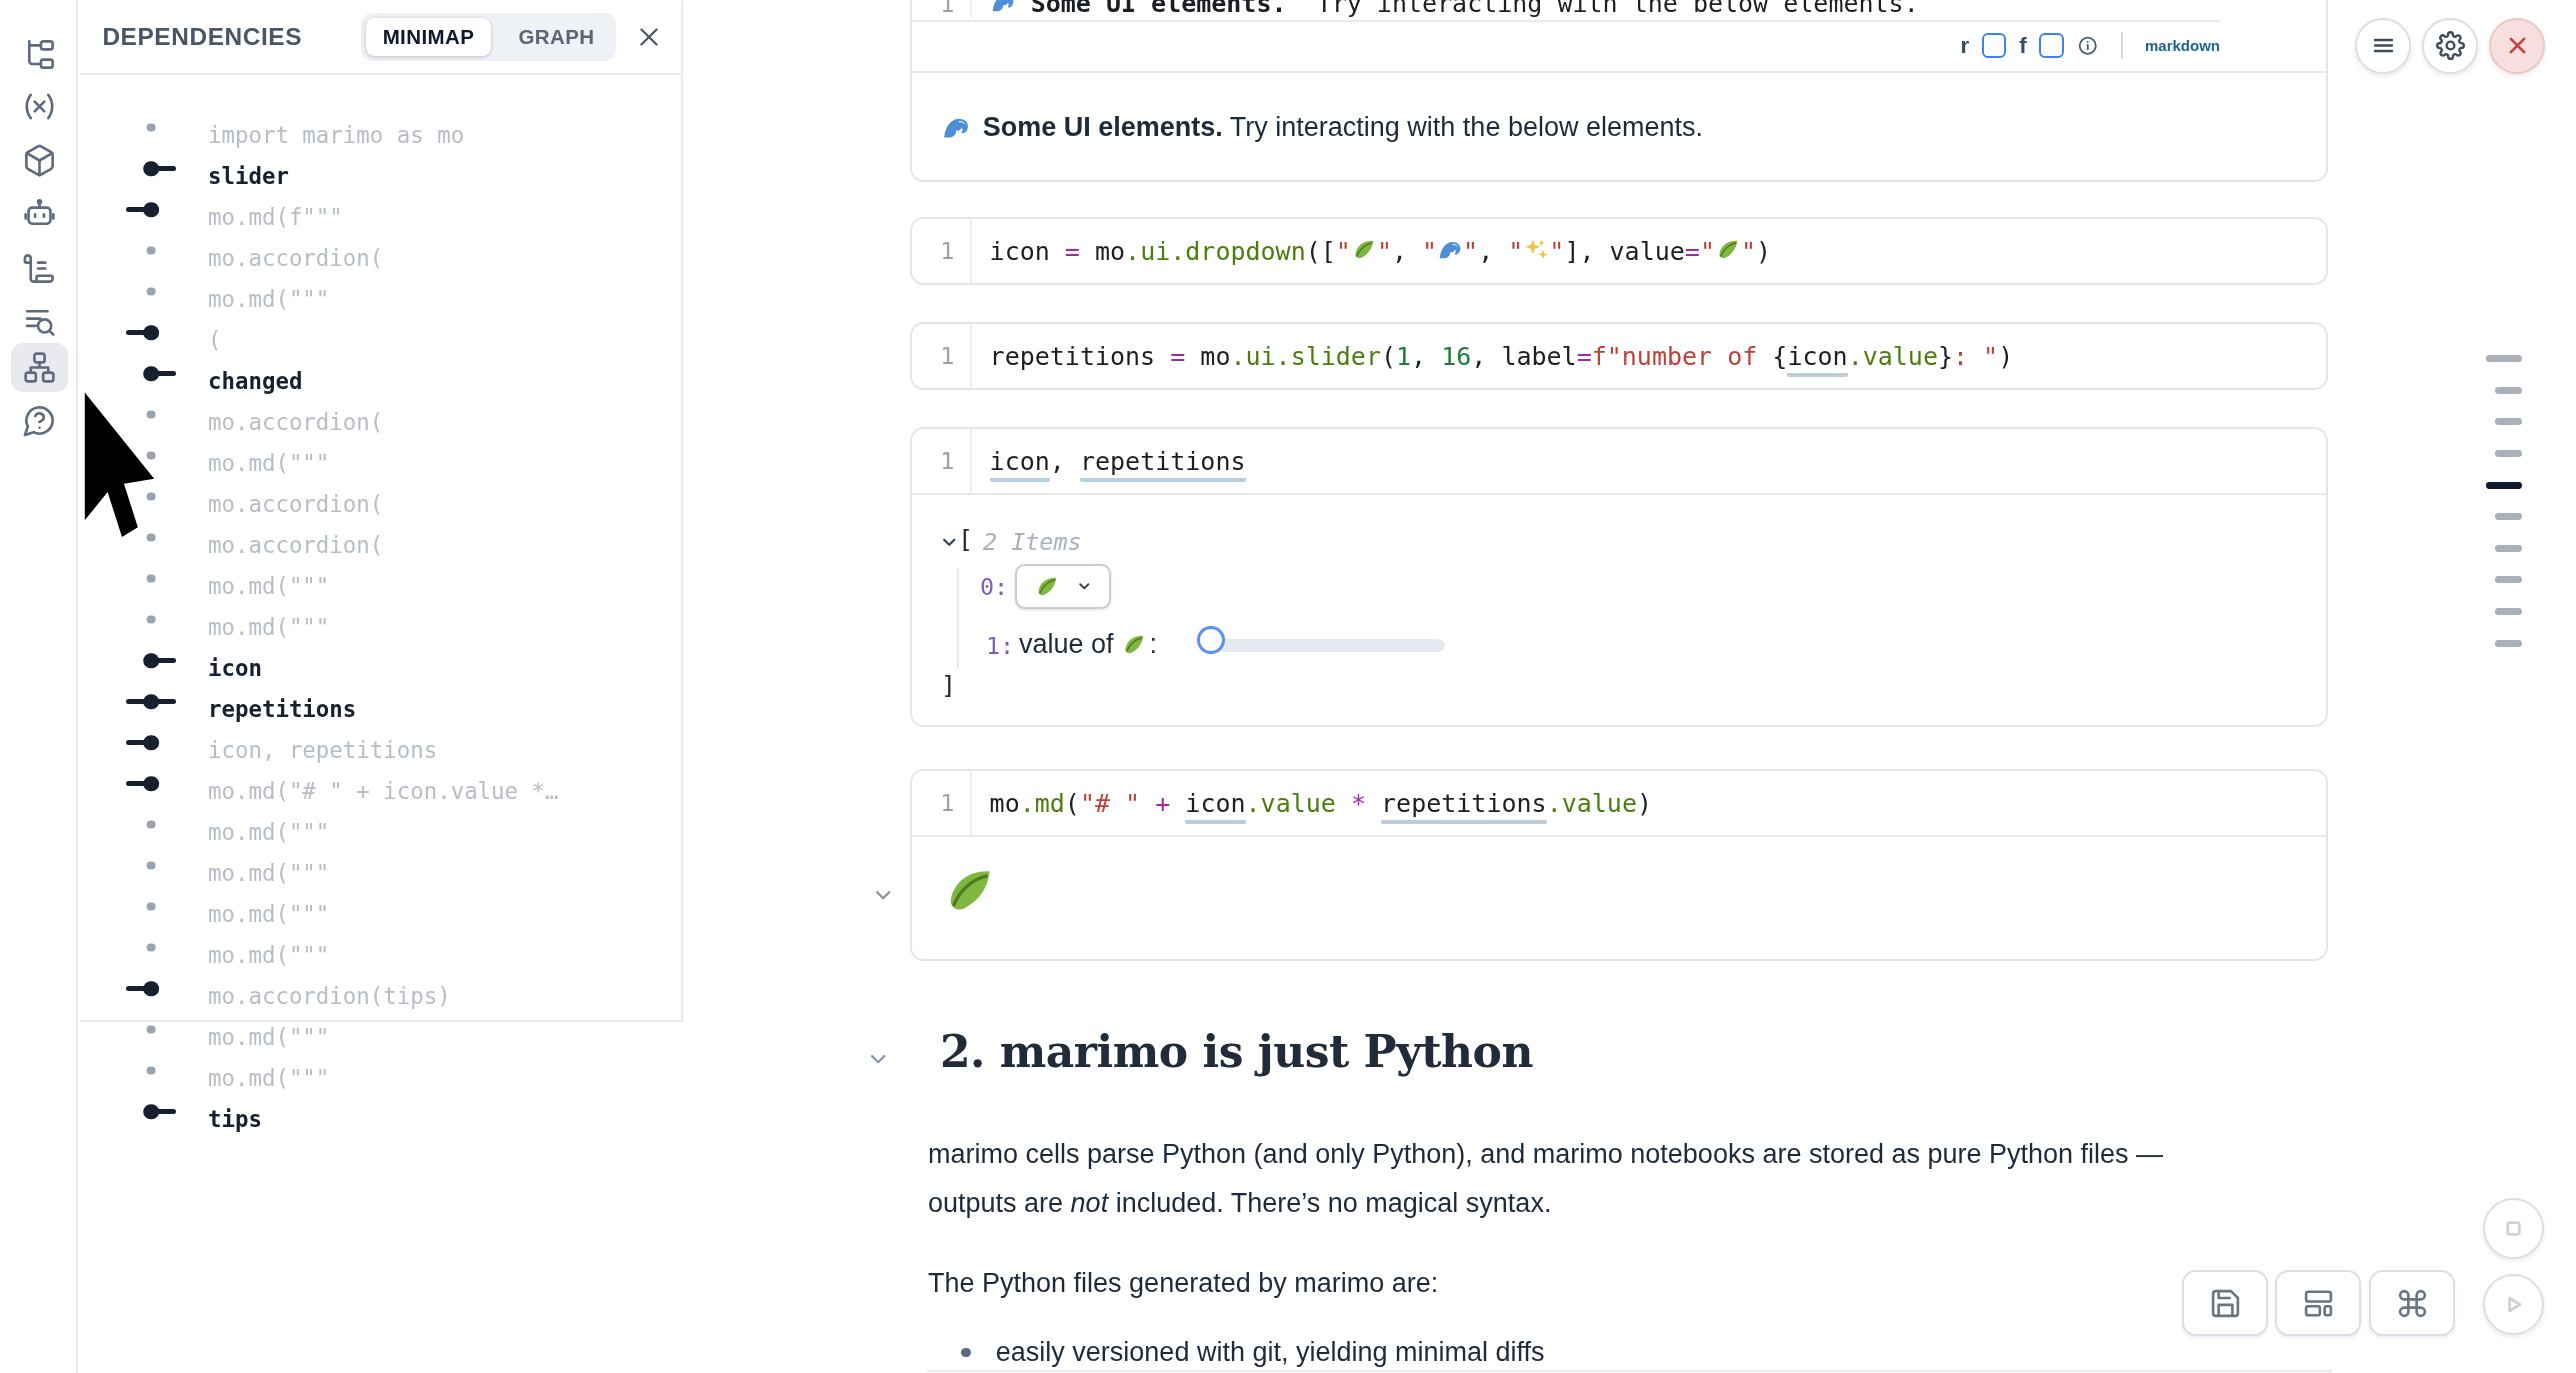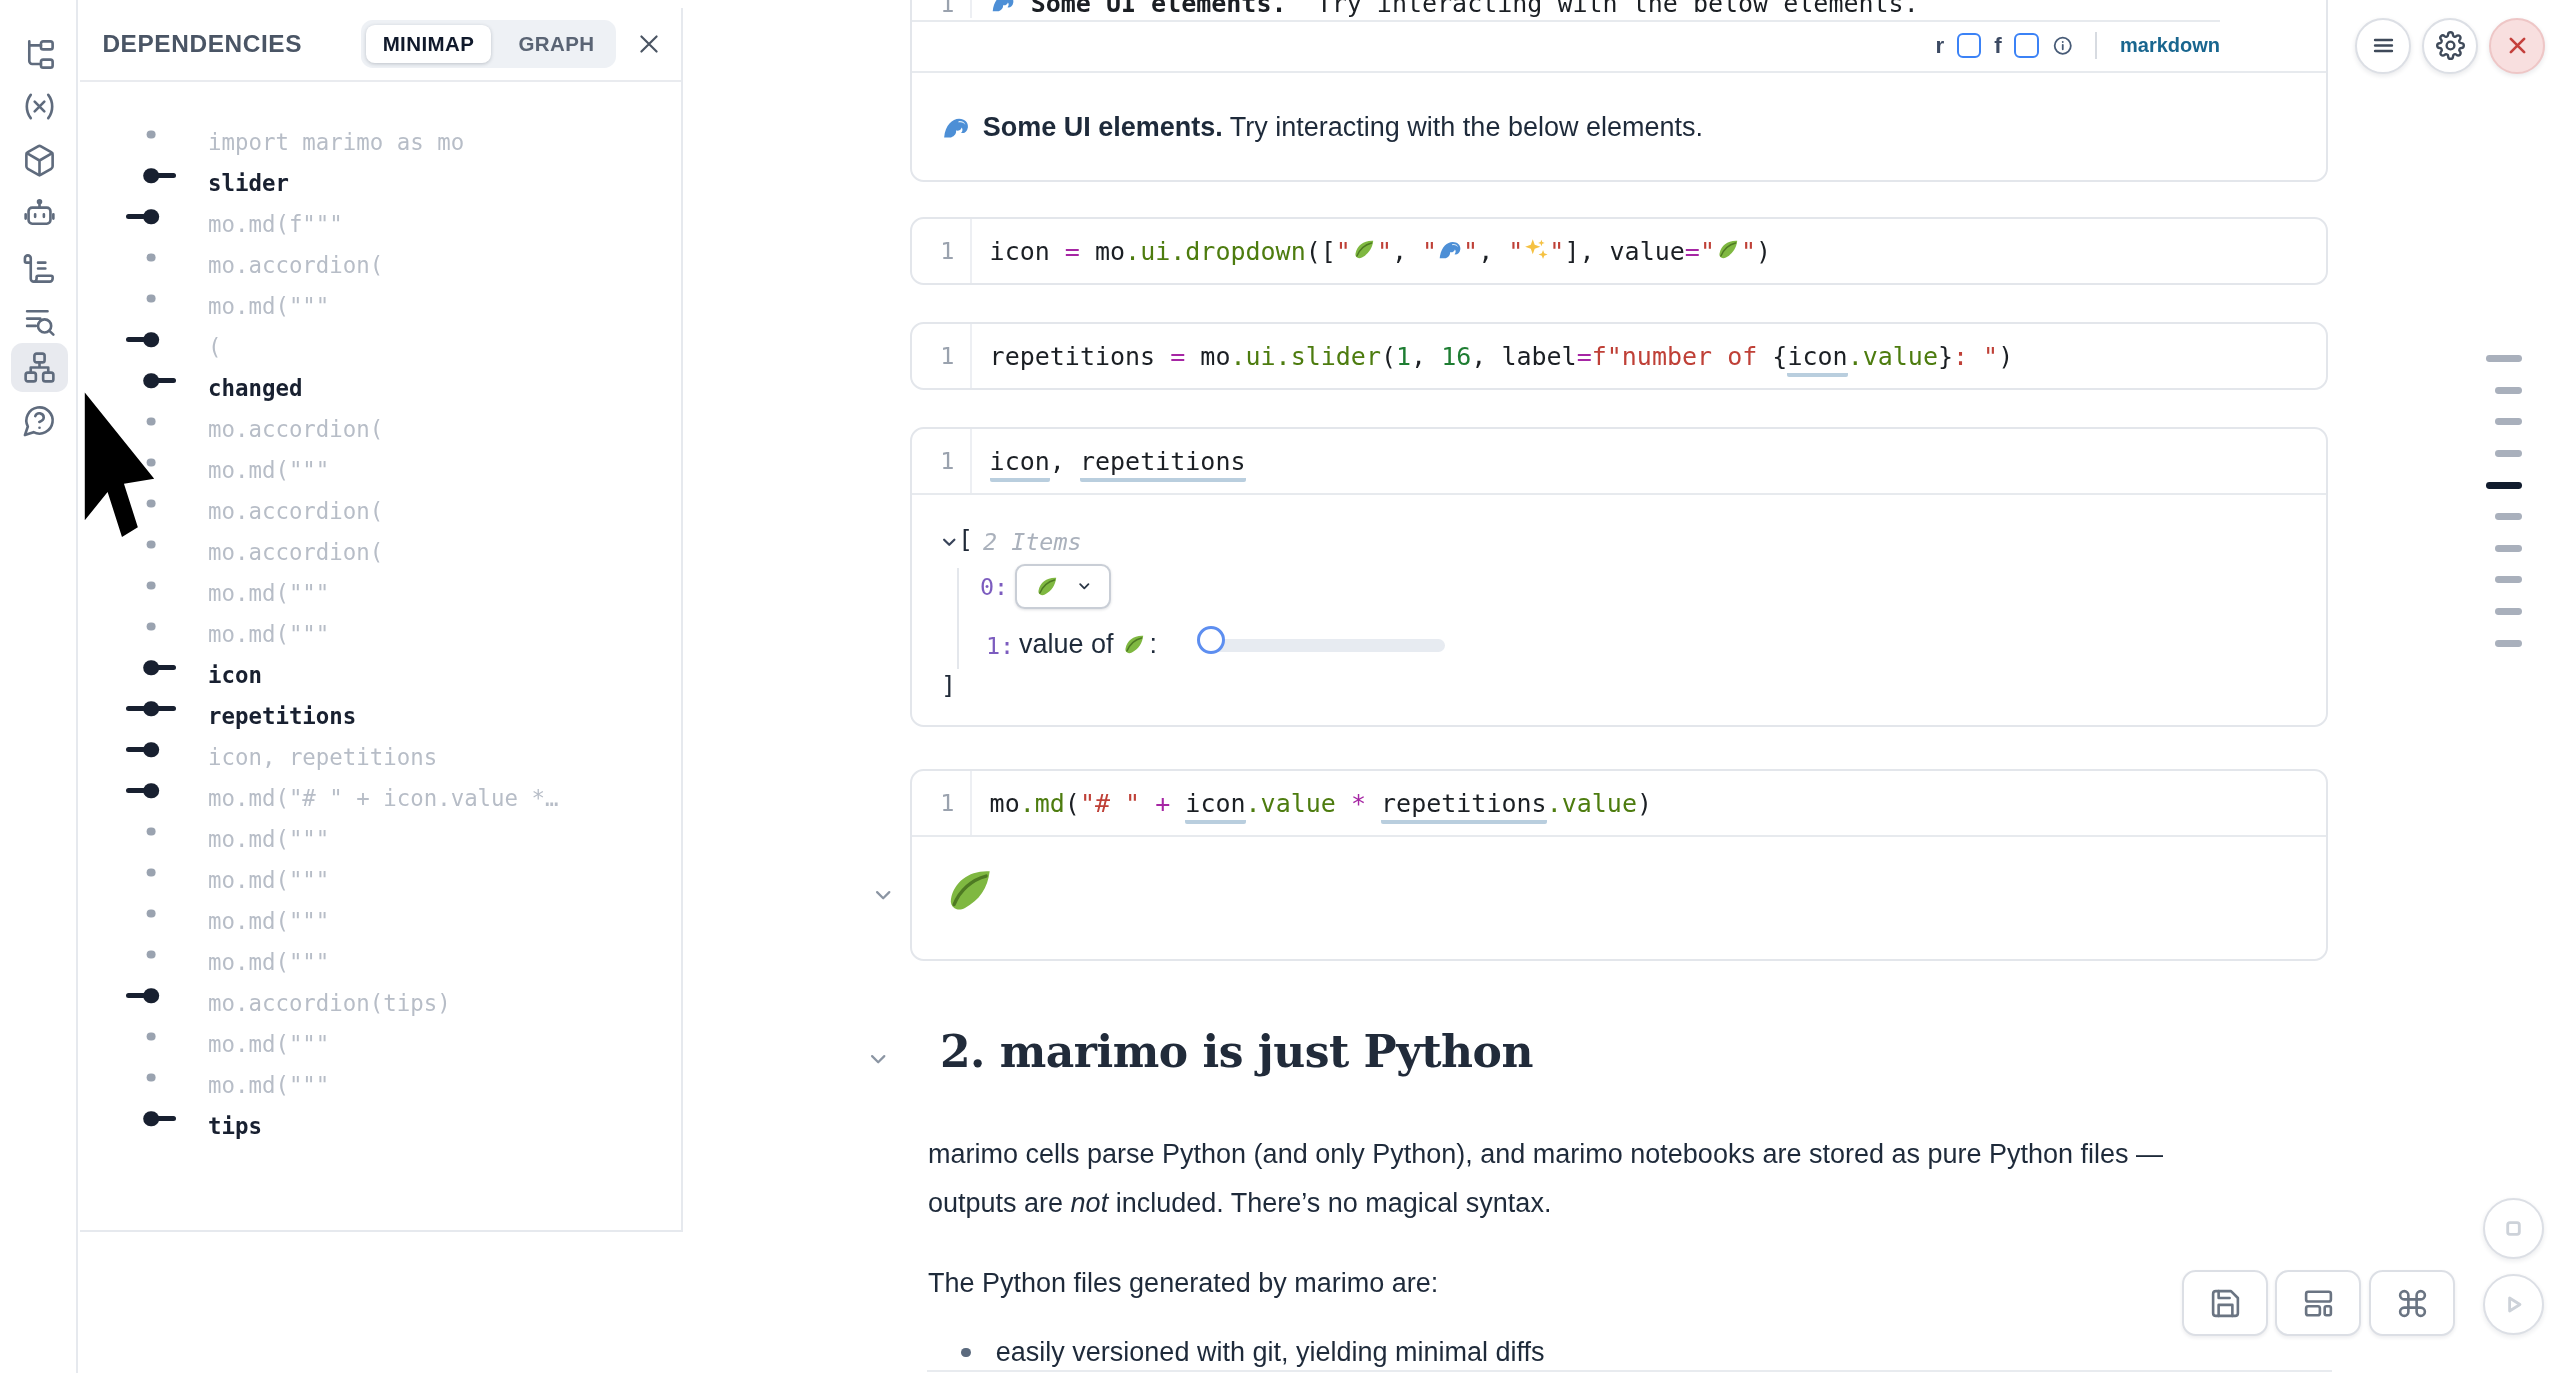--- a/index.html
+++ b/index.html
@@ -10,21 +10,21 @@
   .abs{position:absolute;}
   svg{display:block;}
 
   
   #icon-rail{left:0;top:0;width:78px;height:1374px;border-right:2px solid #e6e9ee;box-sizing:border-box;background:#fff;}
   .rail-btn{position:absolute;left:10.7px;width:57px;height:49px;border-radius:11.7px;display:flex;align-items:center;justify-content:center;cursor:pointer;}
   .rail-btn.active{background:#e8eaef;}
   .rail-btn svg{width:35px;height:35px;stroke:#5f6b7d;stroke-width:1.8;fill:none;stroke-linecap:round;stroke-linejoin:round;}
 
   
-  #dep-panel{left:80px;top:8px;width:603px;height:1224px;border-right:2px solid #e6e9ee;border-bottom:2px solid #e6e9ee;box-sizing:border-box;background:#fff;}
+  #dep-panel{left:80px;top:1px;width:603px;height:1021px;border-right:2px solid #e6e9ee;border-bottom:2px solid #e6e9ee;box-sizing:border-box;background:#fff;}
   #dep-header{display:flex;align-items:center;height:74px;border-bottom:2px solid #e9ebef;padding:0 19.5px 0 22.4px;box-sizing:border-box;}
   #dep-title{font-size:24.4px;font-weight:700;letter-spacing:0.6px;color:#4a5565;margin-right:auto;}
   .seg{background:#eef1f5;border-radius:11.7px;padding:4.9px;display:flex;gap:11px;}
   .seg-btn{font-family:"Liberation Sans",sans-serif;font-size:20.5px;font-weight:700;letter-spacing:0.4px;border:none;background:transparent;color:#5a6474;padding:6.8px 16.6px;border-radius:8.8px;cursor:pointer;}
   .seg-btn.active{background:#fff;color:#10192b;box-shadow:0 1px 3.9px rgba(20,30,50,.22);}
   #dep-close{margin-left:19.5px;cursor:pointer;}
   #dep-close svg{width:26px;height:26px;stroke:#4b5563;stroke-width:2;fill:none;stroke-linecap:round;}
 
   #mm-list{padding-top:32px;}
   .mm-item{height:41px;display:flex;align-items:flex-end;cursor:pointer;}
@@ -59,21 +59,21 @@
   #cell-top .ed-clip{position:absolute;left:0;top:0;width:100%;height:78px;display:flex;align-items:flex-end;box-sizing:border-box;padding-bottom:2px;}
   #cell-top .ed-clip .gutter{align-self:auto;height:39px;align-items:flex-end;border-right:2px solid #edeff3;}
   #cell-top .div1{position:absolute;left:0;top:78px;width:1308px;height:2px;background:#e7eaee;}
   #cell-top .cellfooter{position:absolute;left:0;top:80px;width:1308px;height:47px;display:flex;align-items:center;justify-content:flex-end;gap:12.7px;}
   #cell-top .div2{position:absolute;left:0;top:129px;width:100%;height:2px;background:#e7eaee;}
   #cell-top .md-out{position:absolute;left:0;top:131px;width:100%;height:109px;display:flex;align-items:center;padding-left:29px;box-sizing:border-box;font-size:27px;color:#1e2a3a;}
   .tglabel{font-size:22.4px;font-weight:700;color:#3c4a63;}
   .cbox{width:20.5px;height:20.5px;border:2.9px solid #3b82f6;border-radius:5.9px;background:#fff;cursor:pointer;}
   .info-ic svg{width:21.5px;height:21.5px;stroke:#475b77;stroke-width:2;fill:none;stroke-linecap:round;}
   .vdiv{width:2px;height:27px;background:#d7dbe1;margin:0 9.8px;}
-  .md-badge{font-size:20px;font-weight:700;color:#19668f;cursor:pointer;}
+  .md-badge{font-size:15px;font-weight:700;color:#19668f;cursor:pointer;}
   .emj-wave svg{width:30px;height:30px;margin-right:11.7px;}
 
   #cell-1{top:217px;height:68px;}
   #cell-2{top:322px;height:68px;}
   #cell-3{top:427px;height:300px;}
   #cell-3 .ed{border-bottom:2px solid #e7eaee;}
   #cell-4{top:769px;height:192px;}
   #cell-4 .ed{border-bottom:2px solid #e7eaee;}
 
   

